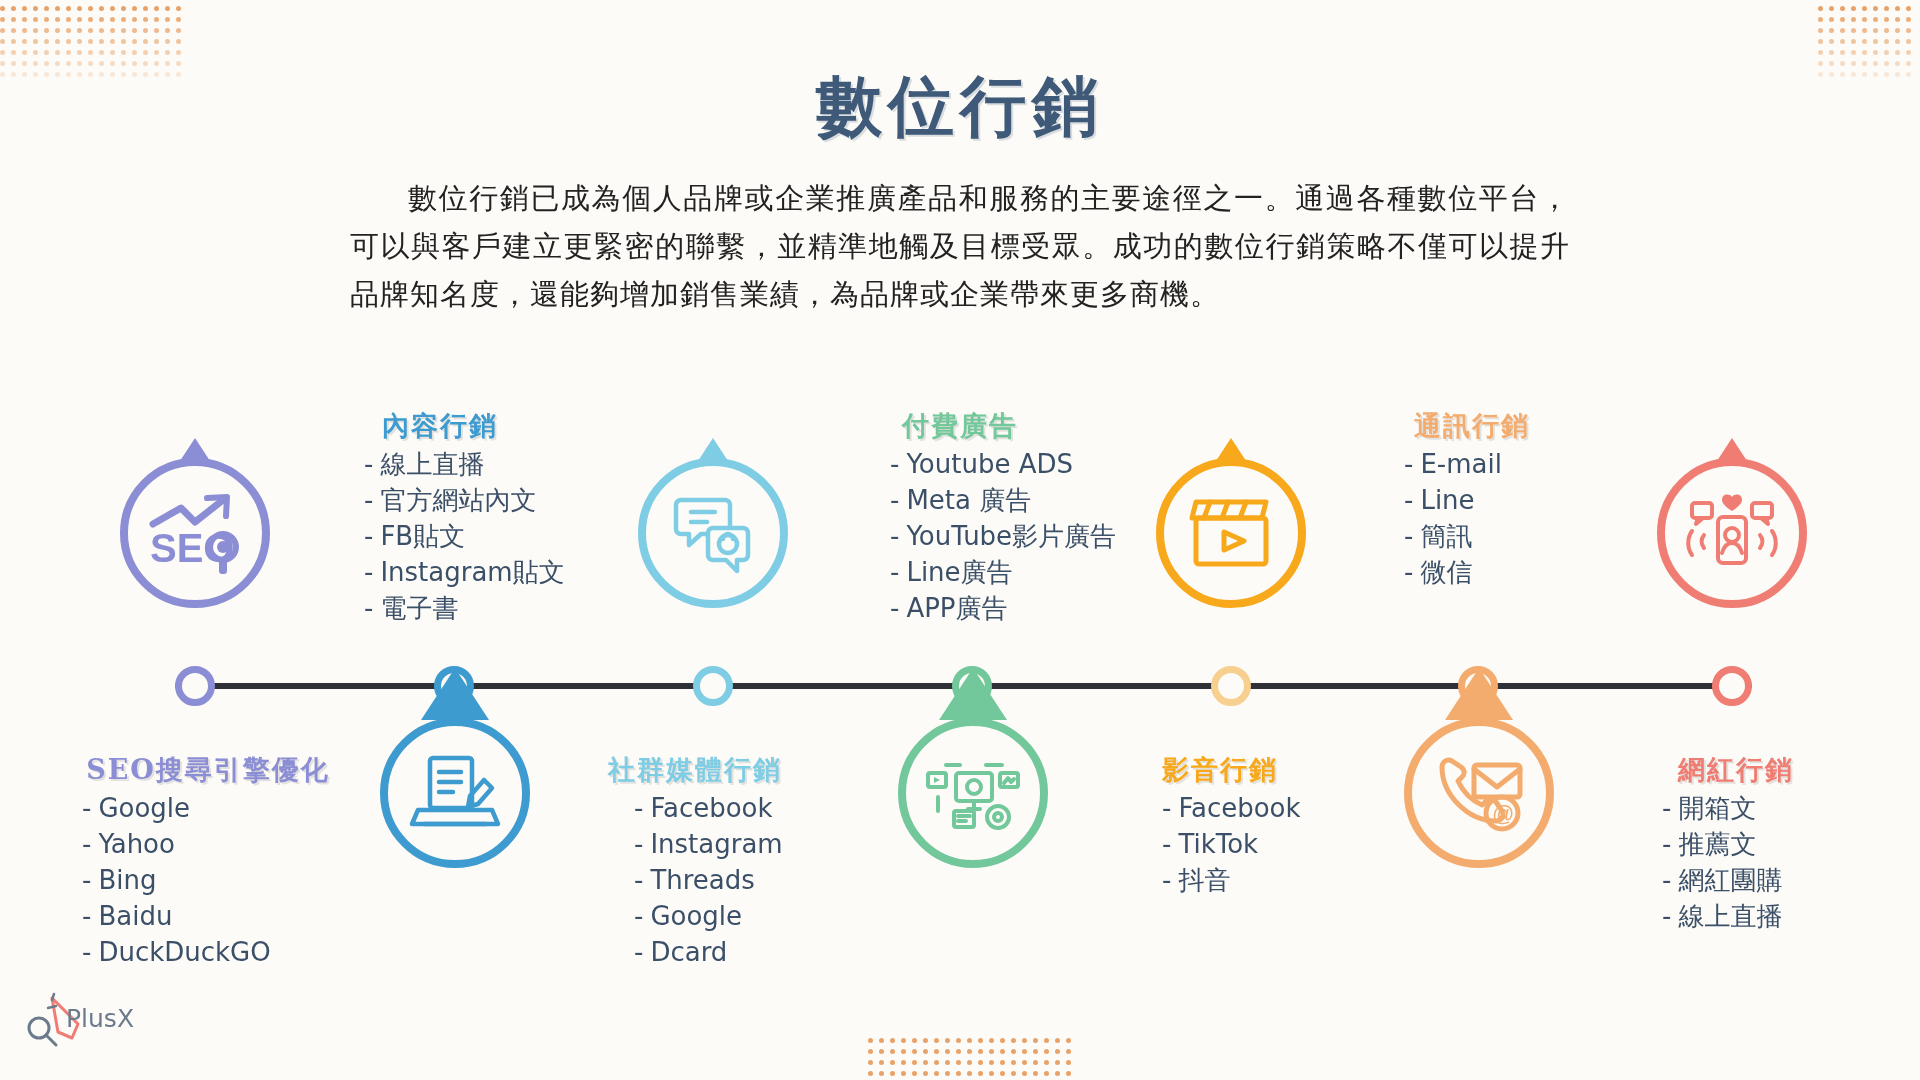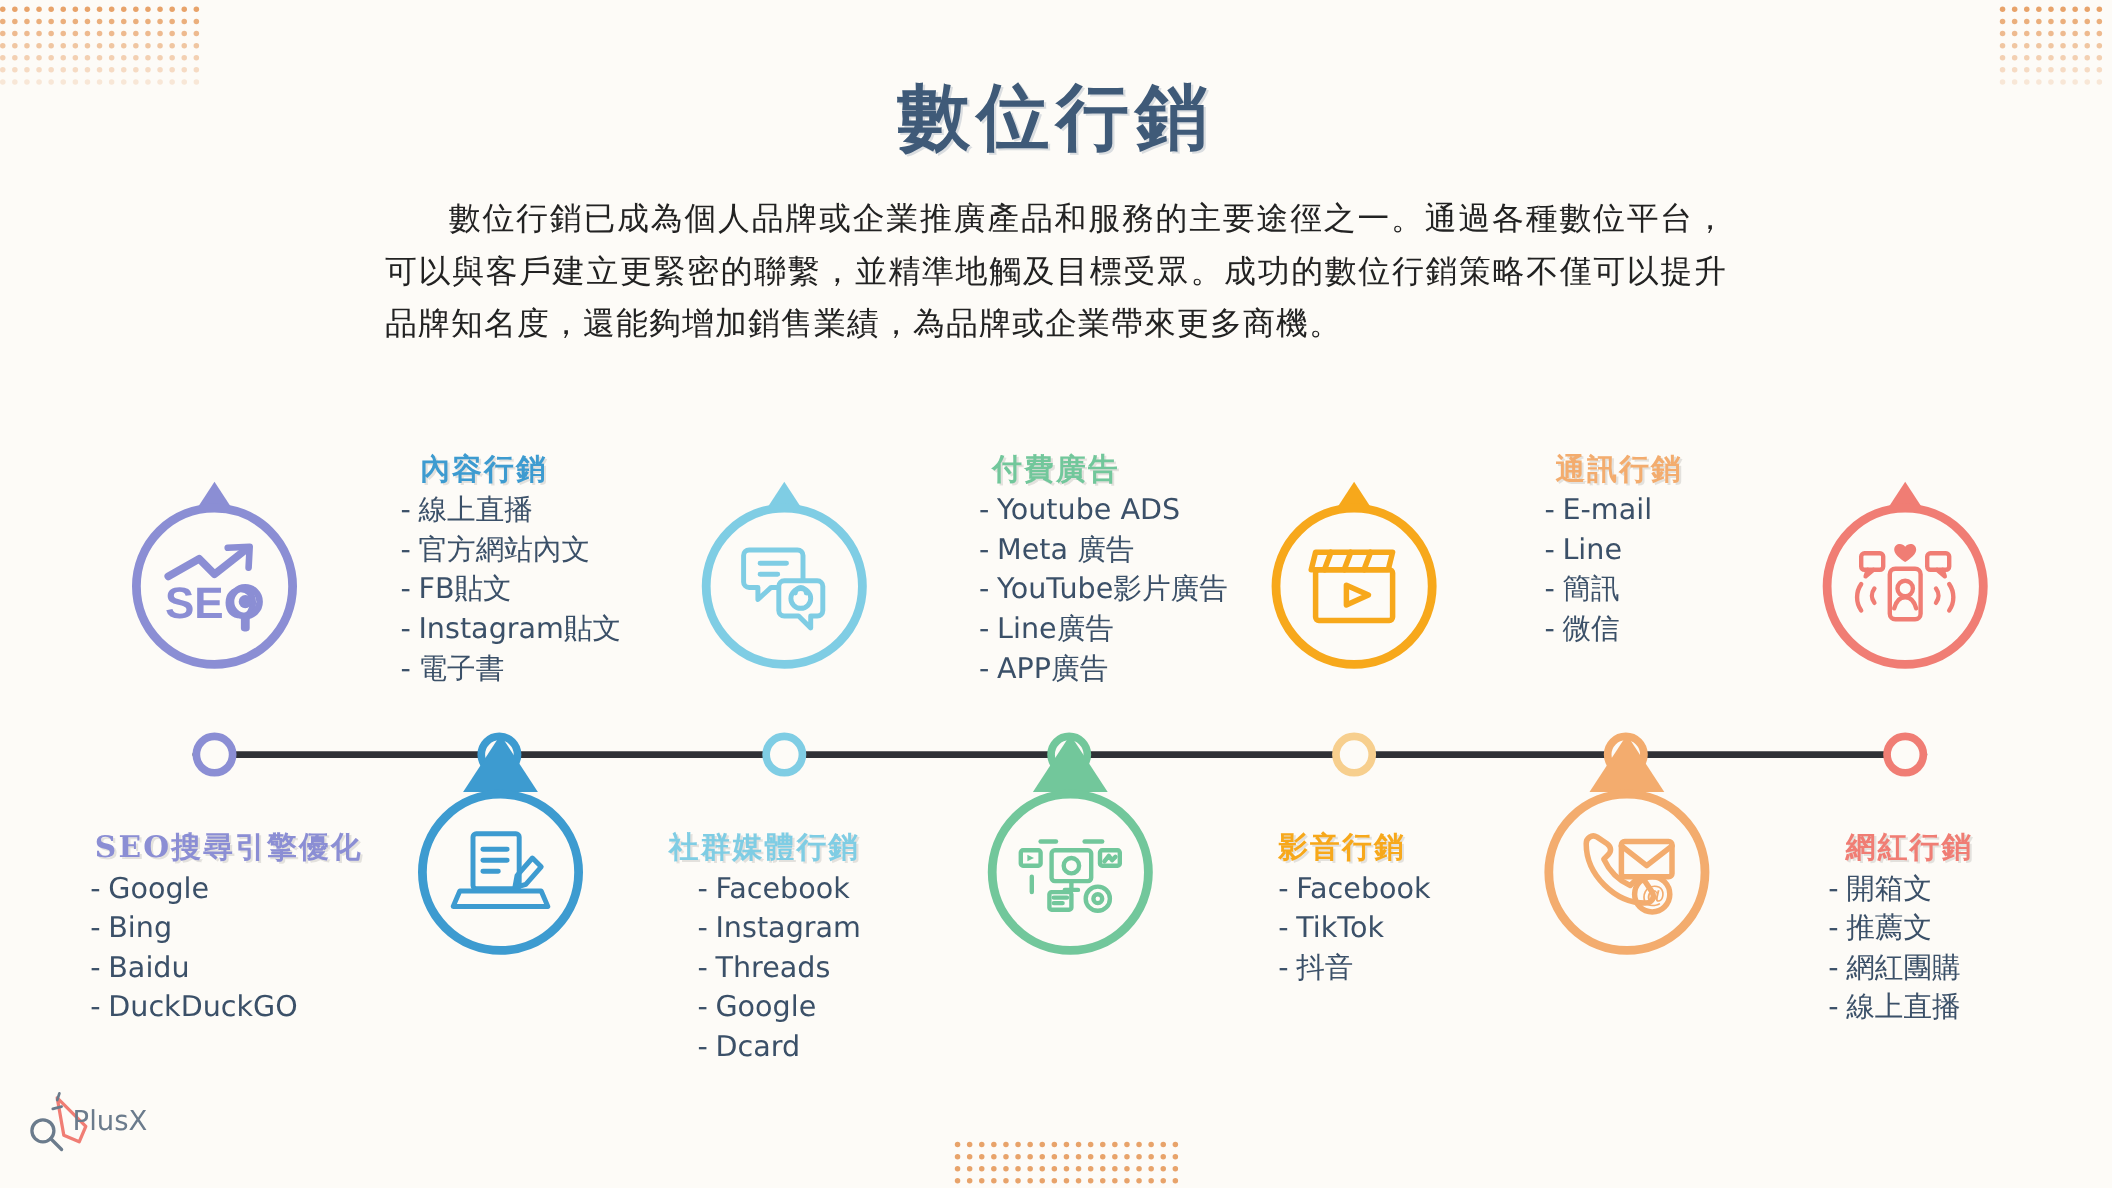--- a/index.html
+++ b/index.html
@@ -483,20 +483,21 @@
         <path d="M76 44c3 4 3 9 0 13M88 40c5 7 5 17 0 24"></path>
       </g>
     </svg>
   </div>
 </div>
 
 <div class="block" style="left:48px;top:752px;width:320px;">
   <h3 class="hd-center" style="color:#8b8ed4;">SEO搜尋引擎優化</h3>
   <ul class="list-indent">
     <li><span class="dash">-</span><span>Google</span></li>
+    <li><span class="dash">-</span><span>Yahoo</span></li>
     <li><span class="dash">-</span><span>Bing</span></li>
     <li><span class="dash">-</span><span>Baidu</span></li>
     <li><span class="dash">-</span><span>DuckDuckGO</span></li>
   </ul>
 </div>
 
 <div class="block" style="left:330px;top:408px;width:300px;">
   <h3 class="hd-center" style="color:#3d9bd0;text-align:left;padding-left:52px;">內容行銷</h3>
   <ul class="list-indent">
     <li><span class="dash">-</span><span>線上直播</span></li>

